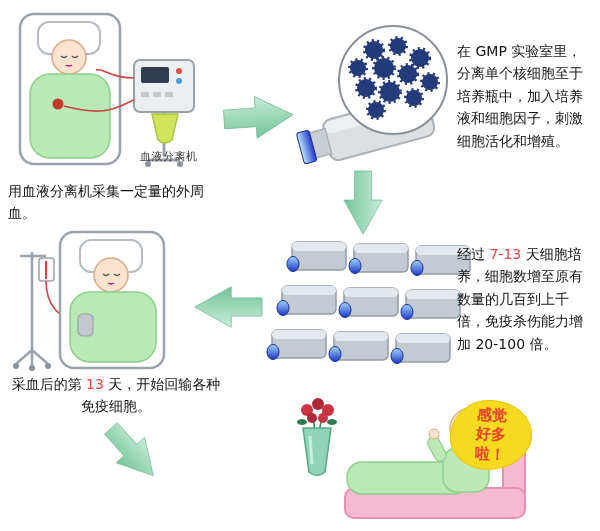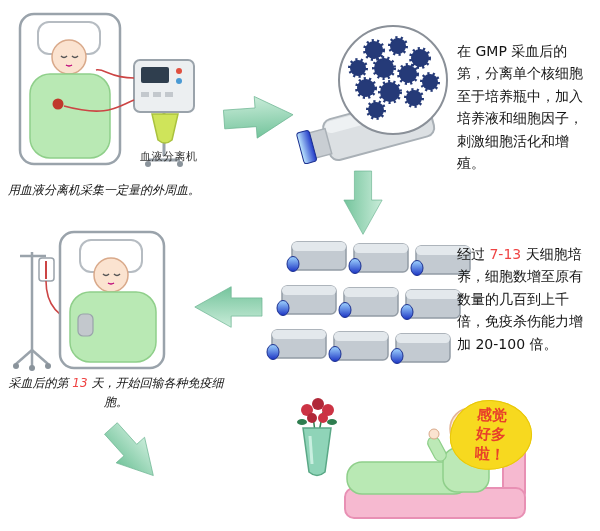--- a/index.html
+++ b/index.html
@@ -1,19 +1,19 @@
 <!DOCTYPE html>
 <html><head>
 <meta charset="utf-8">
 <style>
   html,body{margin:0;padding:0;background:#fff;}
   #canvas{position:relative;width:600px;height:531px;background:#ffffff;overflow:hidden;
           font-family:"DejaVu Sans","Liberation Sans",sans-serif;color:#1c1c1c;}
   .abs{position:absolute;}
-  .cap{font-size:12px;line-height:1.55;color:#151515;font-style:italic;}
+  .cap{font-size:14px;line-height:1.55;color:#151515;}
   .side-text{font-size:14px;line-height:1.6;color:#151515;}
   .hl{color:#ef4444;}
   .machine-label{font-size:11px;color:#333;letter-spacing:.5px;}
   .bubble{background:#f7d91f;border-radius:48% 52% 55% 45% / 55% 48% 52% 45%;
           display:flex;align-items:center;justify-content:center;transform:rotate(3deg);
           box-shadow:0 0 0 1px #e8c70a inset;}
   .bubble-text{width:38px;color:#e8402a;font-weight:bold;font-size:15px;line-height:1.3;text-align:center;}
   svg{display:block;overflow:visible;}
 </style>
 </head>
@@ -91,21 +91,21 @@
           <circle cx="112" cy="52" r="9"></circle>
         <circle cx="134" cy="60" r="8"></circle>
           <circle cx="70" cy="66" r="9"></circle>
           <circle cx="94" cy="70" r="10"></circle>
         <circle cx="118" cy="76" r="8"></circle>
           <circle cx="80" cy="88" r="8"></circle>
       </g>
     </g>
   </svg>
 
-  <div class="abs side-text" style="left:457px;top:40px;width:138px;">在 GMP 采血后的第，分离单个核细胞至于培养瓶中，加入培养液和细胞因子，刺激细胞活化和增殖。</div>
+  <div class="abs side-text" style="left:457px;top:40px;width:138px;">在 GMP 实验室里，分离单个核细胞至于培养瓶中，加入培养液和细胞因子，刺激细胞活化和增殖。</div>
 
   <svg class="abs" style="left:330px;top:180px;transform:rotate(90deg);" width="66" height="48" viewBox="0 0 100 70">
     <defs>
         <linearGradient id="ag2" x1="0" y1="0" x2="0" y2="1">
       <stop offset="0" stop-color="#c9ecd9"></stop>
           <stop offset="1" stop-color="#74c49c"></stop>
     </linearGradient>
       </defs>
     <polygon points="0,22 44,22 44,6 96,35 44,64 44,48 0,48" fill="url(#ag2)" stroke="#6ab390" stroke-width="1"></polygon>
   </svg>

